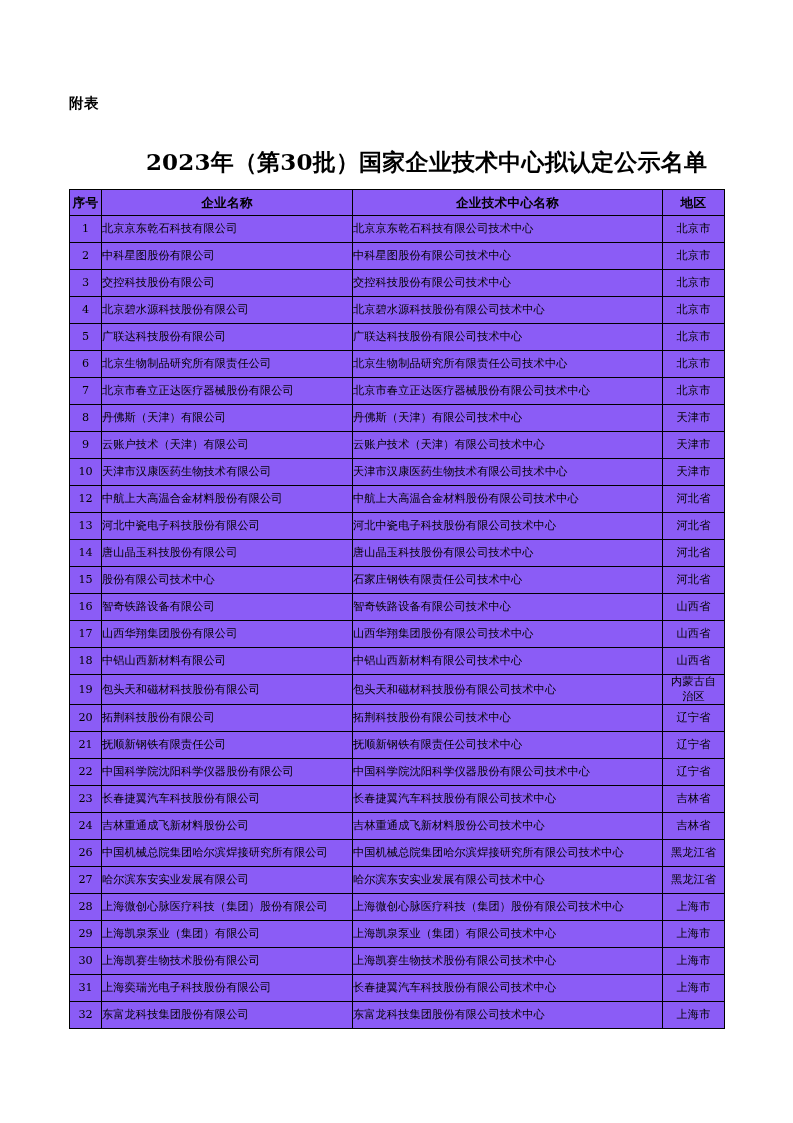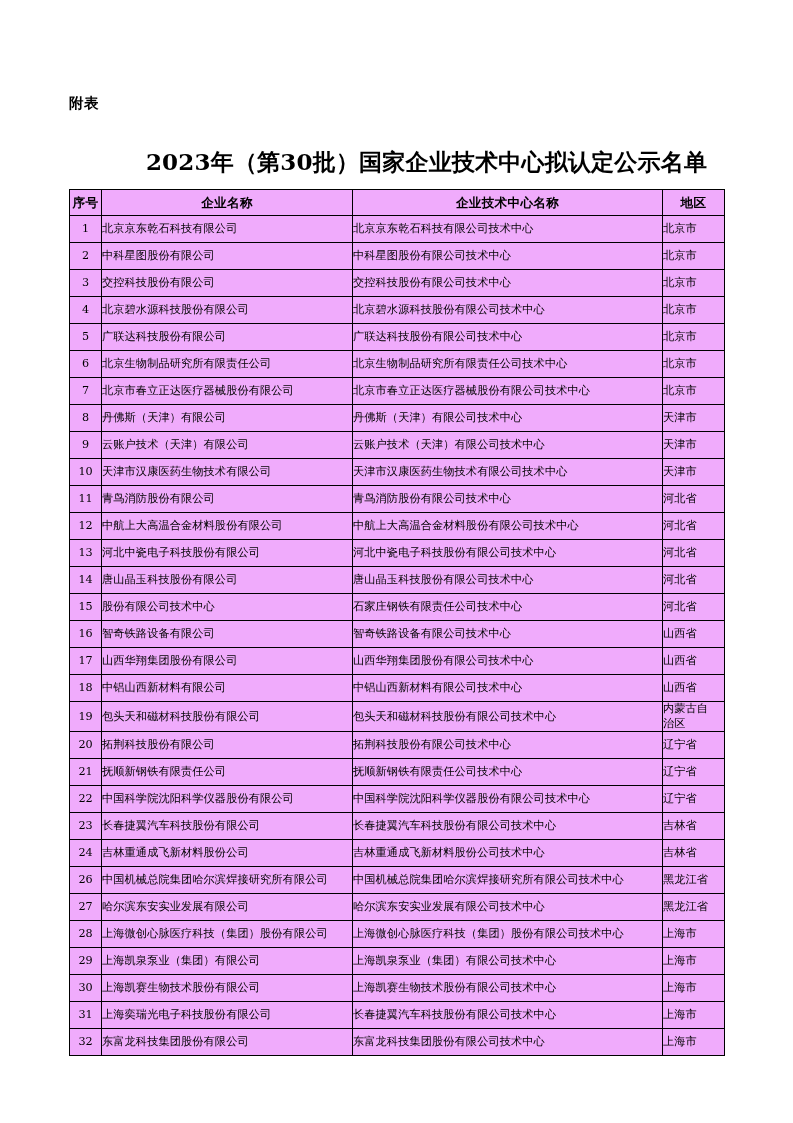--- a/index.html
+++ b/index.html
@@ -49,21 +49,21 @@
   .table-wrap {
     position: absolute;
     left: 69px;
     top: 189px;
     width: 655px;
   }
   table.listing {
     border-collapse: collapse;
     table-layout: fixed;
     width: 655px;
-    background: #f0abfc;
+    background: #8b5cf6;
   }
   table.listing col.c-index { width: 32px; }
   table.listing col.c-company { width: 251px; }
   table.listing col.c-center { width: 310px; }
   table.listing col.c-region { width: 62px; }
 
   table.listing th,
   table.listing td {
     border: 1px solid #000000;
     padding: 0;
@@ -87,21 +87,21 @@
     font-size: 11.5px;
   }
   td.cell-company,
   td.cell-center {
     text-align: left;
     padding-left: 5px;
     padding-right: 3px;
     letter-spacing: 0.1px;
   }
   td.cell-region {
-    text-align: left;
+    text-align: center;
     letter-spacing: 0.1px;
   }
   td.cell-region.two-line {
     line-height: 1.3;
   }
   tr.tall td {
     height: 42px;
   }
   .region-lines {
     display: block;
@@ -190,26 +190,20 @@
             <td class="cell-center">云账户技术（天津）有限公司技术中心</td>
             <td class="cell-region">天津市</td>
           </tr>
           <tr>
             <td class="cell-index">10</td>
             <td class="cell-company">天津市汉康医药生物技术有限公司</td>
             <td class="cell-center">天津市汉康医药生物技术有限公司技术中心</td>
             <td class="cell-region">天津市</td>
           </tr>
           <tr>
-            <td class="cell-index">11</td>
-            <td class="cell-company">青鸟消防股份有限公司</td>
-            <td class="cell-center">青鸟消防股份有限公司技术中心</td>
-            <td class="cell-region">河北省</td>
-          </tr>
-          <tr>
             <td class="cell-index">12</td>
             <td class="cell-company">中航上大高温合金材料股份有限公司</td>
             <td class="cell-center">中航上大高温合金材料股份有限公司技术中心</td>
             <td class="cell-region">河北省</td>
           </tr>
           <tr>
             <td class="cell-index">13</td>
             <td class="cell-company">河北中瓷电子科技股份有限公司</td>
             <td class="cell-center">河北中瓷电子科技股份有限公司技术中心</td>
             <td class="cell-region">河北省</td>

